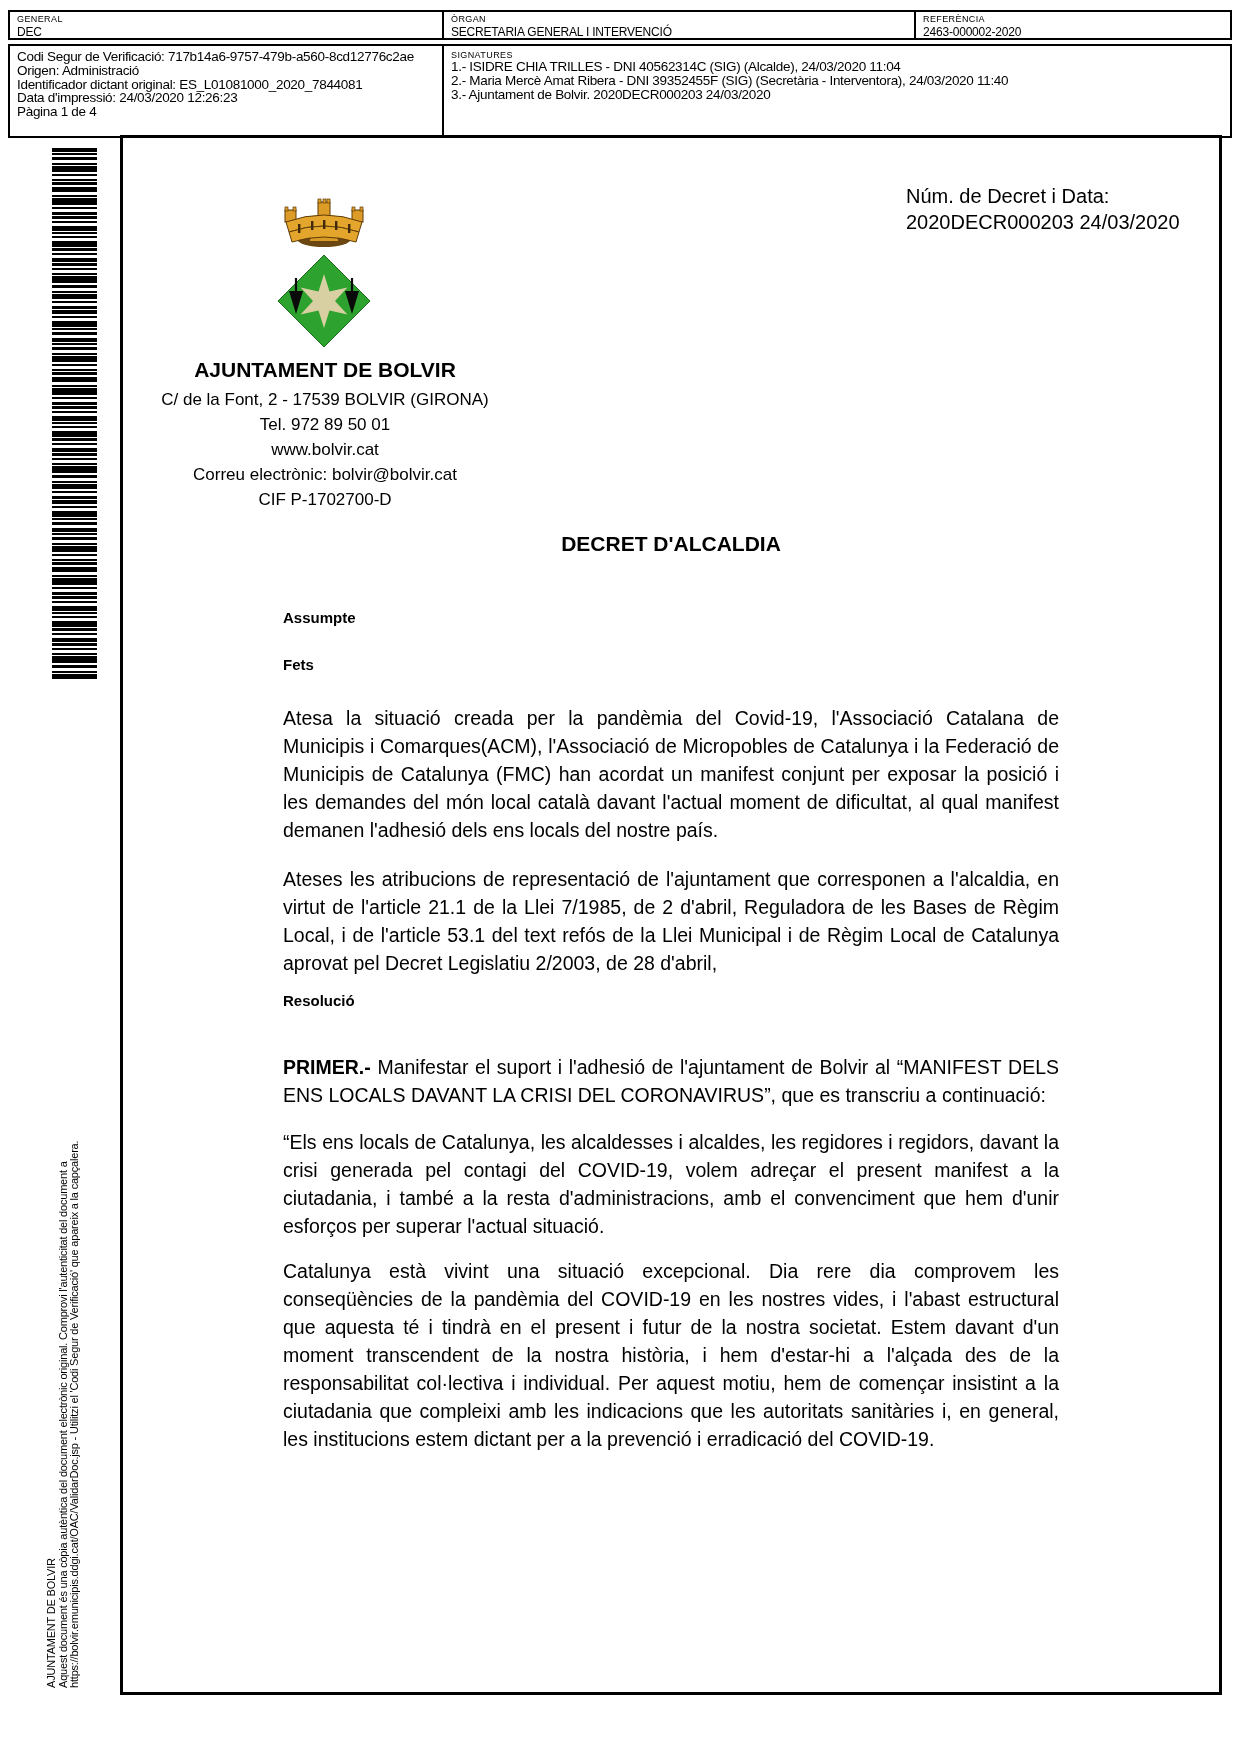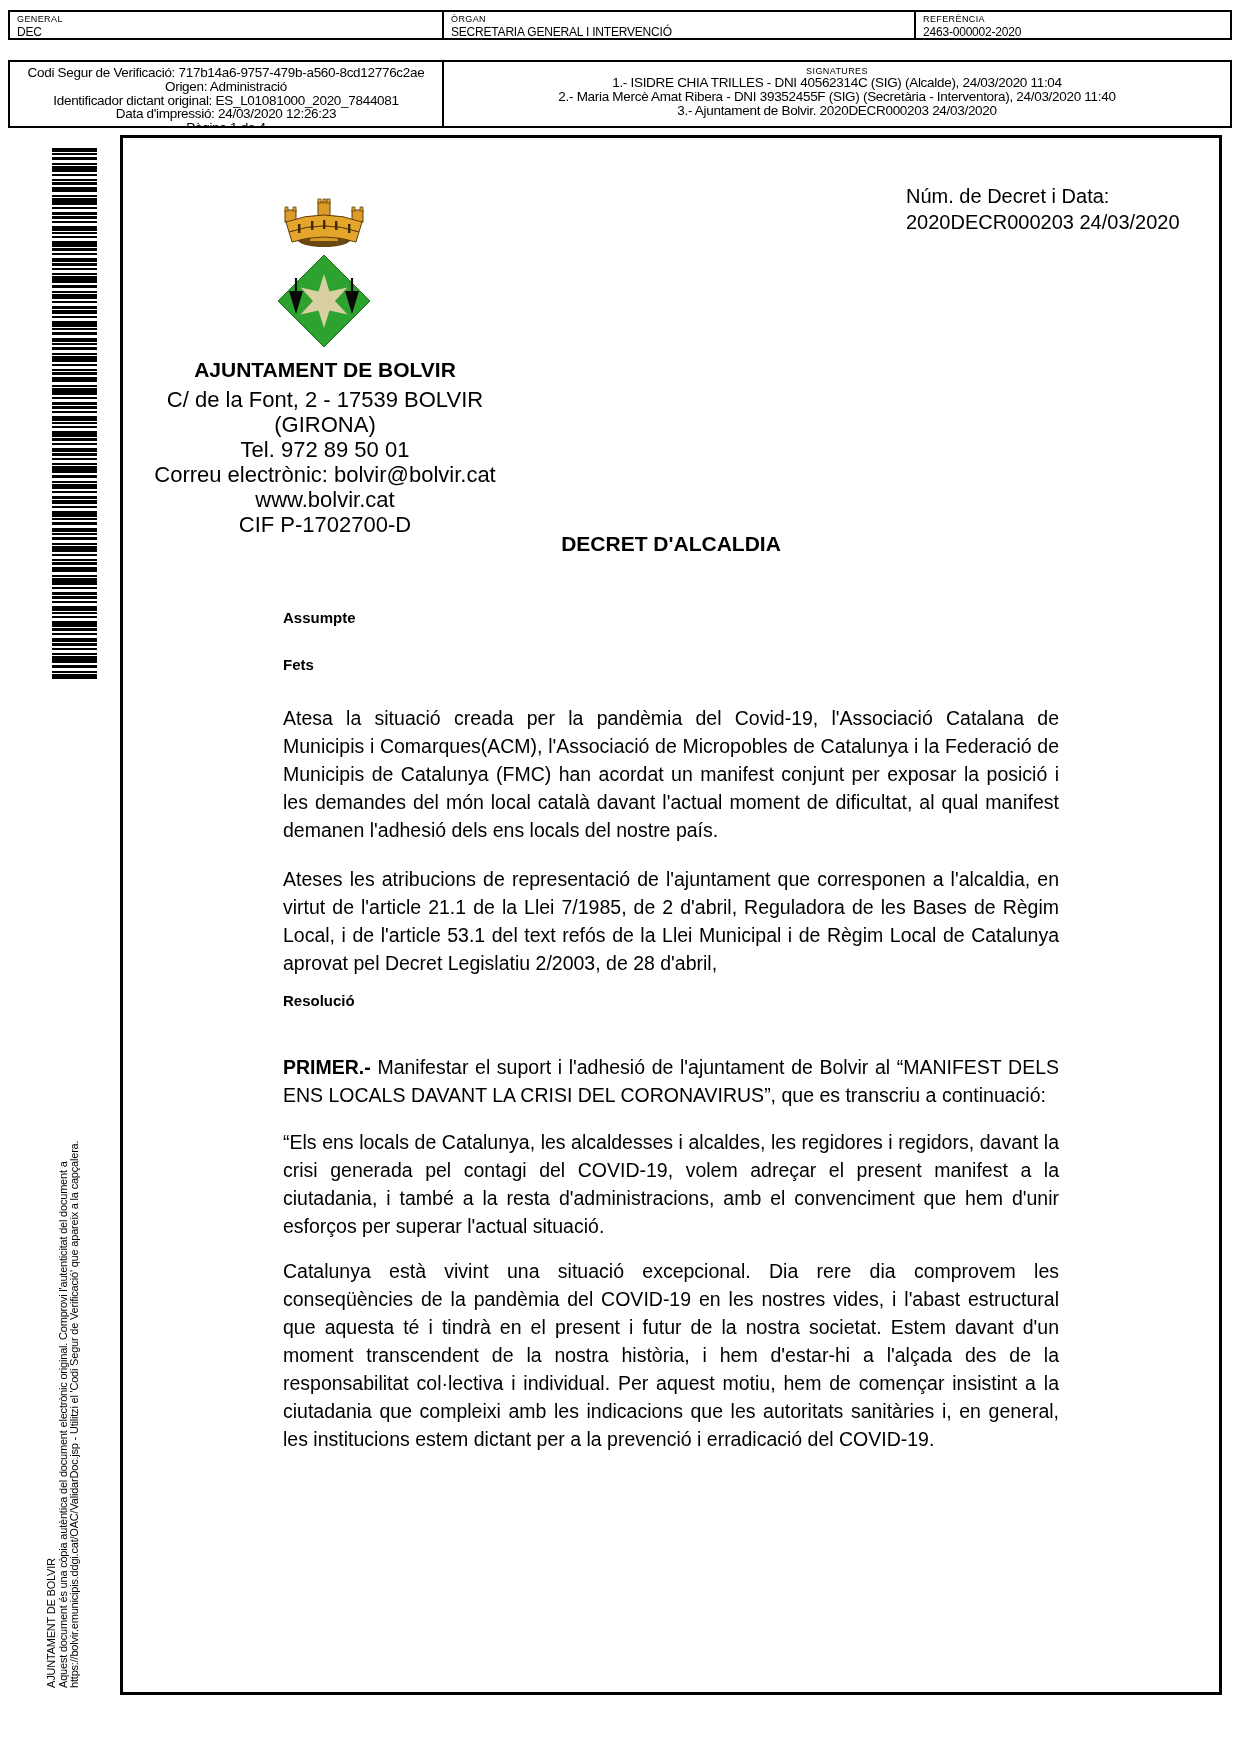--- a/index.html
+++ b/index.html
@@ -2,21 +2,21 @@
 <html><head>
 <meta charset="utf-8">
 <style>
   html,body{margin:0;padding:0;background:#fff;}
   #page{position:relative;width:1240px;height:1755px;background:#fff;overflow:hidden;
         font-family:"Liberation Sans","DejaVu Sans",sans-serif;color:#000;}
 
   
   .htable{position:absolute;left:8px;border:2px solid #000;display:flex;box-sizing:border-box;width:1224px;background:#fff;}
   .t1{top:10px;height:30px;}
-  .t2{top:60px;height:68px;text-align:center;}
+  .t2{top:44px;height:94px;}
   .cell{box-sizing:border-box;padding:2px 7px;overflow:hidden;}
   .cell + .cell{border-left:2px solid #000;}
   .c-doc{width:432px;}
   .c-organ{width:472px;}
   .c-ref{flex:1;}
   .c-verif{width:432px;padding-top:4px;}
   .c-sig{flex:1;padding-top:4px;}
   .lbl{font-size:9px;line-height:10px;letter-spacing:.4px;}
   .val{font-size:12px;line-height:16px;letter-spacing:-.2px;white-space:nowrap;}
   .ln{font-size:13.5px;line-height:13.8px;letter-spacing:-.3px;white-space:nowrap;}
@@ -31,21 +31,21 @@
   
   .frame{position:absolute;left:120px;top:135px;width:1102px;height:1560px;
          border:3px solid #000;box-sizing:border-box;background:#fff;}
 
   
   .coa{position:absolute;left:153px;top:60px;}
 
   
   .letterhead{position:absolute;left:22px;top:220px;width:360px;text-align:center;}
   .lh-name{font-size:21px;font-weight:bold;line-height:24px;margin-bottom:5px;}
-  .lh-line{font-size:22px;line-height:25px;}
+  .lh-line{font-size:17px;line-height:25px;}
 
   
   .decnum{position:absolute;left:783px;top:45px;font-size:20px;line-height:26px;}
 
   
   .docbody{position:absolute;left:160px;top:385px;width:776px;font-size:19.5px;}
   .title{font-size:21px;line-height:22px;font-weight:bold;text-align:center;padding-top:10px;margin-bottom:51px;}
   .h{font-weight:bold;font-size:15px;line-height:23px;}
   .p{margin:0;font-size:19.5px;line-height:28px;}
   .j{text-align:justify;}.mb24{margin-bottom:24px;}.mb12{margin-bottom:12px;}
@@ -235,22 +235,22 @@
           <rect x="74.9" y="80" width="2.2" height="14"></rect>
           <polygon points="69,93 83,93 76,116"></polygon>
         </g>
       </g>
     </svg>
 
     <div class="letterhead">
       <div class="lh-name">AJUNTAMENT DE BOLVIR</div>
       <div class="lh-line">C/ de la Font, 2 - 17539 BOLVIR (GIRONA)</div>
       <div class="lh-line">Tel. 972 89 50 01</div>
+      <div class="lh-line">www.bolvir.cat</div>
       <div class="lh-line">Correu electrònic: bolvir@bolvir.cat</div>
-      <div class="lh-line">www.bolvir.cat</div>
       <div class="lh-line">CIF P-1702700-D</div>
     </div>
 
     <div class="decnum">
       <div>Núm. de Decret i Data:</div>
       <div>2020DECR000203 24/03/2020</div>
     </div>
 
     <div class="docbody">
       <div class="title">DECRET D'ALCALDIA</div>

